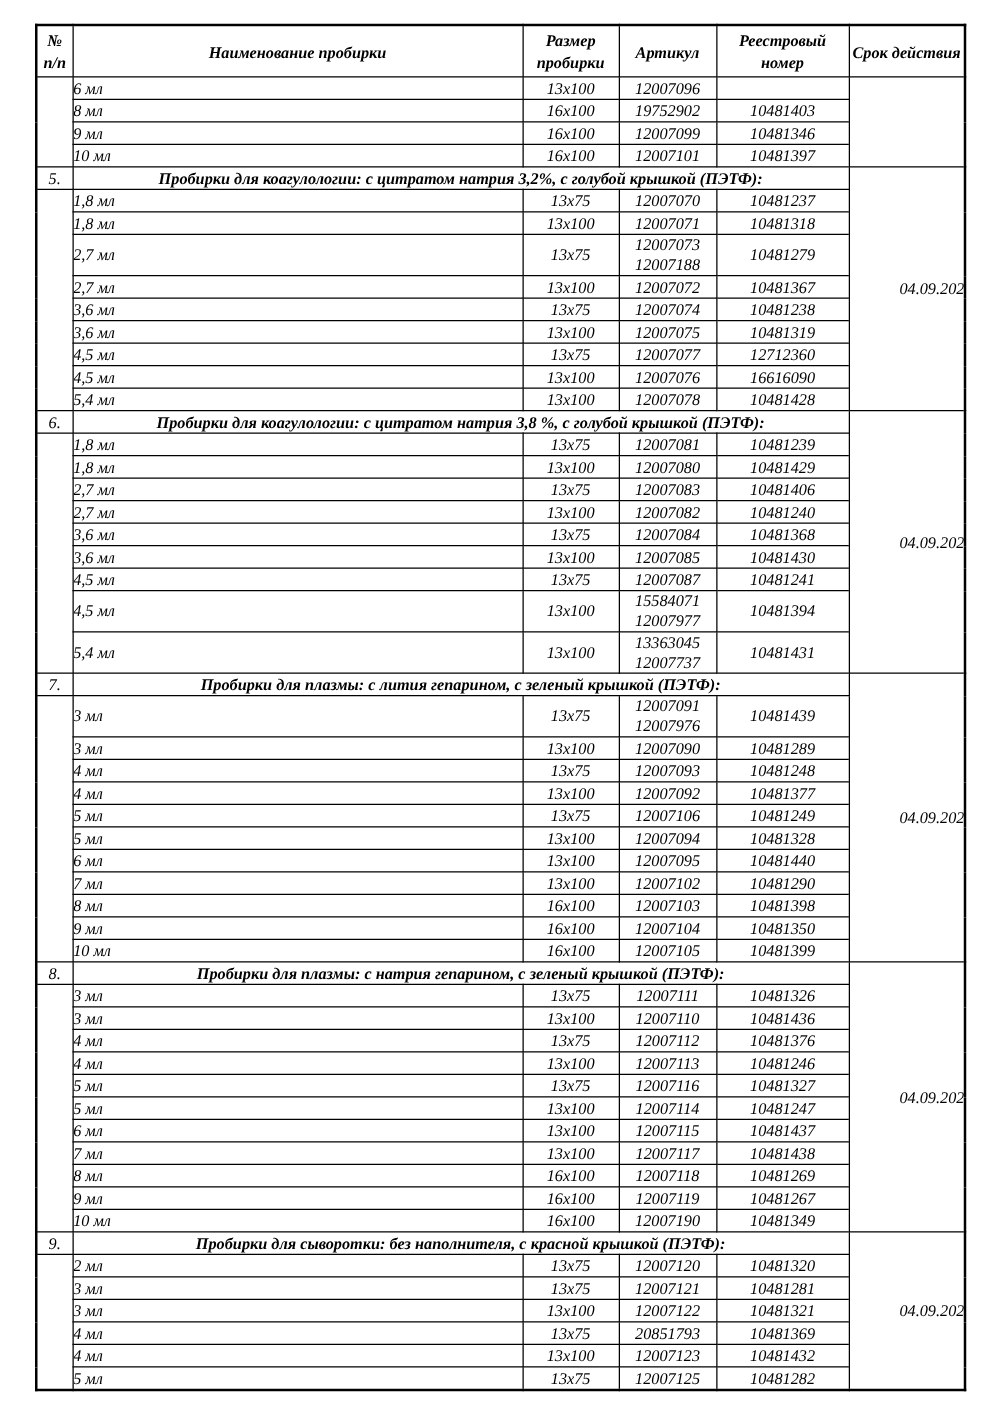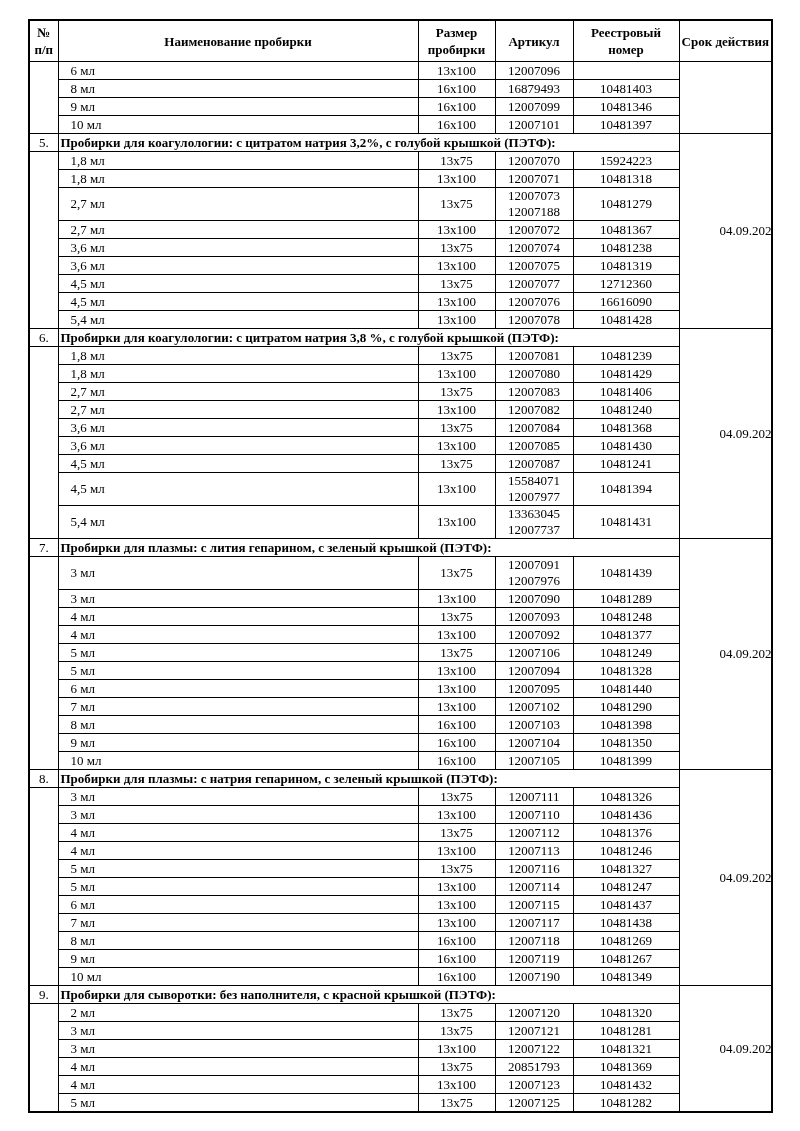--- a/index.html
+++ b/index.html
@@ -11,20 +11,21 @@
     overflow: hidden;
     font-family: "Liberation Serif", "DejaVu Serif", serif;
     color: #000000;
   }
   table.doc-table {
     border-collapse: collapse;
     table-layout: fixed;
     width: 743px;
     margin: 19px 0 0 28px;
     border: 2px solid #000;
+    font-style: italic;
   }
   th, td {
     border: 1px solid #000;
     font-size: 13px;
     vertical-align: middle;
     overflow: hidden;
   }
   th {
     font-weight: bold;
     text-align: center;
@@ -32,30 +33,31 @@
     padding: 2px 2px;
     height: 36px;
   }
   td {
     height: 17px;
     line-height: 16px;
     padding: 0 2px;
   }
   td.name {
     text-align: left;
-    padding-left: 12px;
+    padding-left: 0;
   }
   td.center {
     text-align: center;
   }
   td.num {
     text-align: center;
   }
   td.title {
     font-weight: bold;
+    text-align: center;
   }
   td.validity {
     text-align: right;
     padding-left: 40px;
   }
   span.line { display: block; }
 </style>
 </head>
 <body>
 
@@ -86,21 +88,21 @@
         <td class="center">
           <span class="line">12007096</span>
         </td>
         <td class="center"></td>
         <td class="validity" rowspan="4"></td>
       </tr>
       <tr>
         <td class="name">8 мл</td>
         <td class="center">16x100</td>
         <td class="center">
-          <span class="line">16879493</span>
+          <span class="line">19752902</span>
         </td>
         <td class="center">10481403</td>
       </tr>
       <tr>
         <td class="name">9 мл</td>
         <td class="center">16x100</td>
         <td class="center">
           <span class="line">12007099</span>
         </td>
         <td class="center">10481346</td>
@@ -118,21 +120,21 @@
         <td class="title" colspan="4">Пробирки для коагулологии: с цитратом натрия 3,2%, с голубой крышкой (ПЭТФ):</td>
         <td class="validity" rowspan="10">04.09.2026</td>
       </tr>
       <tr>
         <td class="num" rowspan="9"></td>
         <td class="name">1,8 мл</td>
         <td class="center">13x75</td>
         <td class="center">
           <span class="line">12007070</span>
         </td>
-        <td class="center">15924223</td>
+        <td class="center">10481237</td>
       </tr>
       <tr>
         <td class="name">1,8 мл</td>
         <td class="center">13x100</td>
         <td class="center">
           <span class="line">12007071</span>
         </td>
         <td class="center">10481318</td>
       </tr>
       <tr>

